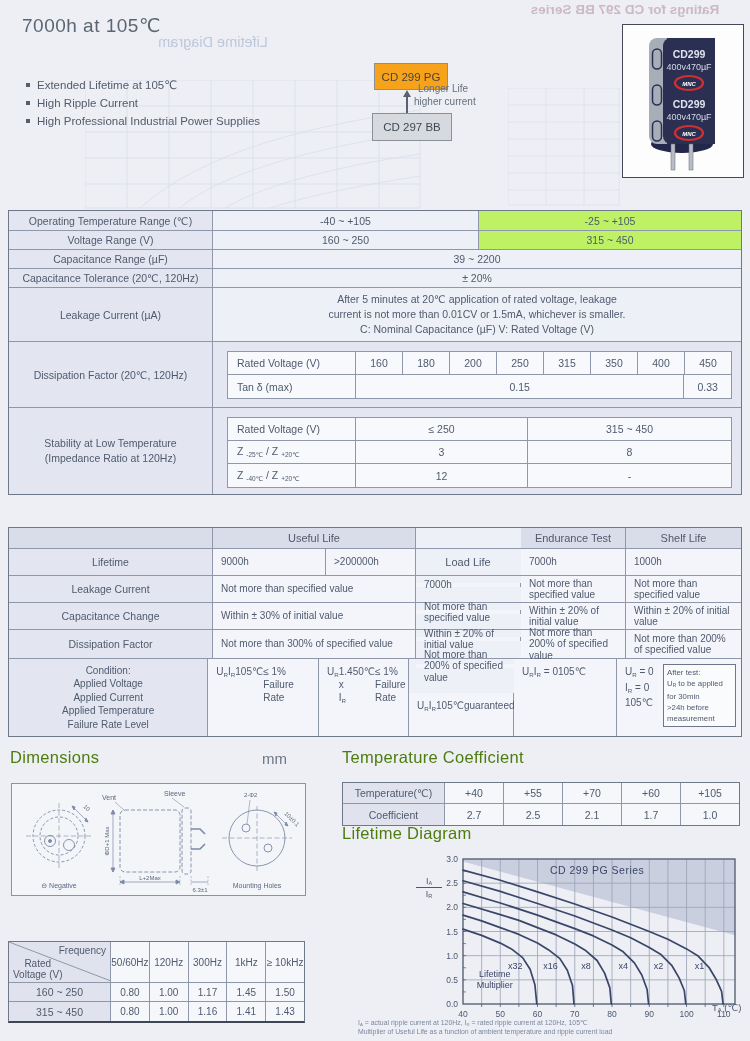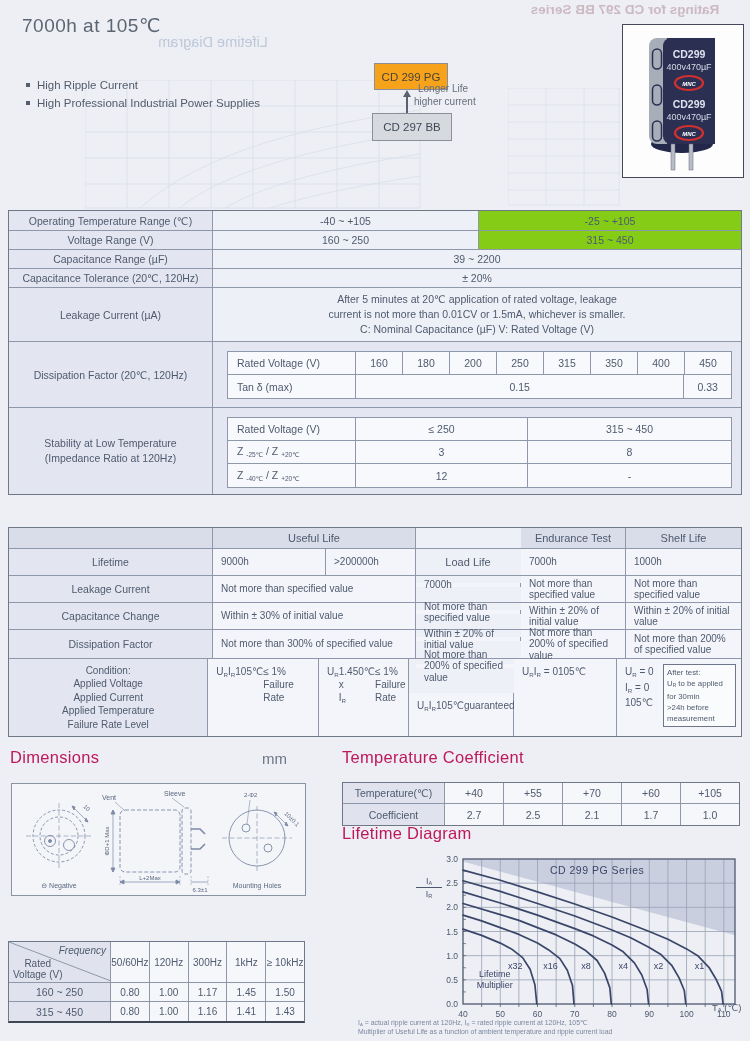--- a/index.html
+++ b/index.html
@@ -41,21 +41,21 @@
   .tbl { position:absolute; background:#eef0f7; border:1.5px solid #6f7888; }
   .row { display:flex; border-bottom:1px solid #8f98aa; }
   .row:last-child { border-bottom:none; }
   .cell { border-right:1px solid #8f98aa; display:flex; align-items:center;
           justify-content:center; font-size:10.5px; text-align:center; color:#4e5a6e; }
   .cell:last-child { border-right:none; }
   .hdr { background:#d9dce9; font-size:11px; }
   .lab { background:#e3e6f0; width:204px; flex:0 0 au.to; flex-shrink:0; }
   .vfull { flex:1; background:#eef0f7; }
   .vhalf { width:266px; background:#eef0f7; }
-  .vrest { flex:1; background:#84cc16;text-align:right; }
+  .vrest { flex:1; background:#bef264;text-align:right; }
   .pre { white-space:pre-line; line-height:15px; }
 
   
   .t1 { left:8px; top:210px; width:734px; }
   .nwrap { flex:1; background:#e4e7f1; display:block; }
   .ntab { width:505px; margin:9px 0 0 14px; background:#fafbfd; border:1px solid #8f98aa; }
   .nrow { display:flex; height:23px; border-bottom:1px solid #8f98aa; }
   .nrow:last-child { border-bottom:none; }
   .nc { border-right:1px solid #8f98aa; display:flex; align-items:center; justify-content:center;
         font-size:10.5px; background:#f8f9fc; }
@@ -78,42 +78,42 @@
   .cond .val > div { line-height:13px; }
   .condlab { line-height:13.5px; font-size:10px; }
   .slwrap { display:flex; align-items:flex-start; width:100%; }
   .slvals { width:38px; padding-top:0; }
   .slvals > div { line-height:13px; }
   .note { border:1px solid #6d7789; background:#fafbfd; font-size:7.8px; width:73px;
           padding:2px 3px; margin-top:-1px; color:#4e5a6e; }
   .note > div { line-height:11px; }
 
   
-  .h2 { position:absolute; font-size:16.5px; letter-spacing:.3px; color:#be185d; }
+  .h2 { position:absolute; font-size:16.5px; letter-spacing:.3px; color:#4d7c0f; }
   .mm { position:absolute; left:262px; top:750px; font-size:15px; color:#6d7787; }
 
   
   .dims-box { position:absolute; left:11px; top:783px; width:295px; height:113px;
               background:#f3f5f9; border:1px solid #8a93a4; }
   .dims-box svg text { font-size:7px; fill:#5b6880; }
   .dims-box svg .tiny { font-size:6px; }
 
   
   .temp-t { left:342px; top:782px; width:398px; }
   .temp-t .row { height:21px; }
   .tlab { width:102px; background:#e0e3ee; }
   .tval { flex:1; background:#f6f7fb; }
 
   
   .freq-t { left:8px; top:941px; width:297px; border-bottom-width:2.5px; border-bottom-color:#3f4654; }
   .fhead { height:41px; }
   .frow { height:19px; }
   .corner { width:102px; background:#e0e3ee; position:relative; display:block; }
   .corner svg { position:absolute; left:0; top:0; }
-  .corner .ct { position:absolute; right:4px; top:3px; font-size:10px; color:#4e5a6e;font-style:italic; }
+  .corner .ct { position:absolute; right:4px; top:3px; font-size:10px; color:#4e5a6e; }
   .corner .cb { position:absolute; left:4px; bottom:2px; font-size:10px; line-height:11px;
                 white-space:pre-line; color:#4e5a6e; }
   .fv { flex:1; background:#f6f7fb; font-size:10px; }
   .flab { width:102px; background:#e0e3ee; }
 
   
   .chart-svg { position:absolute; left:342px; top:850px; }
   .ctick { font-size:8.5px; fill:#4d586f; text-anchor:middle; }
   .yt { text-anchor:end; }
   .clab { font-size:9px; fill:#3a4669; text-anchor:middle; }
@@ -145,20 +145,24 @@
   </svg>
   <svg class="ghost-svg" style="left:508px;top:88px;opacity:.45" width="112" height="118">
     <g stroke="#c7cfdd" stroke-width="0.8" fill="none">
       <path d="M0,0 H112 M0,17 H112 M0,34 H112 M0,51 H112 M0,68 H112 M0,85 H112 M0,102 H112 M0,117 H112"></path>
       <path d="M0,0 V117 M38,0 V117 M76,0 V117 M111,0 V117"></path>
     </g>
   </svg>
 
   <div class="title">7000h at 105℃</div>
   <div class="bullets">
+    <div class="bullet-line">
+        <span class="sq"></span>
+        <span>Extended Lifetime at 105℃</span>
+      </div>
     <div class="bullet-line">
         <span class="sq"></span>
         <span>High Ripple Current</span>
       </div>
     <div class="bullet-line">
         <span class="sq"></span>
         <span>High Professional Industrial Power Supplies</span>
       </div>
   </div>
 

